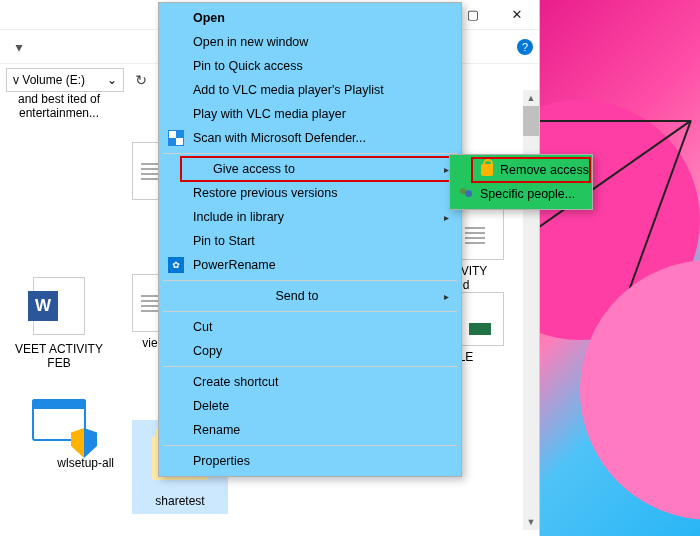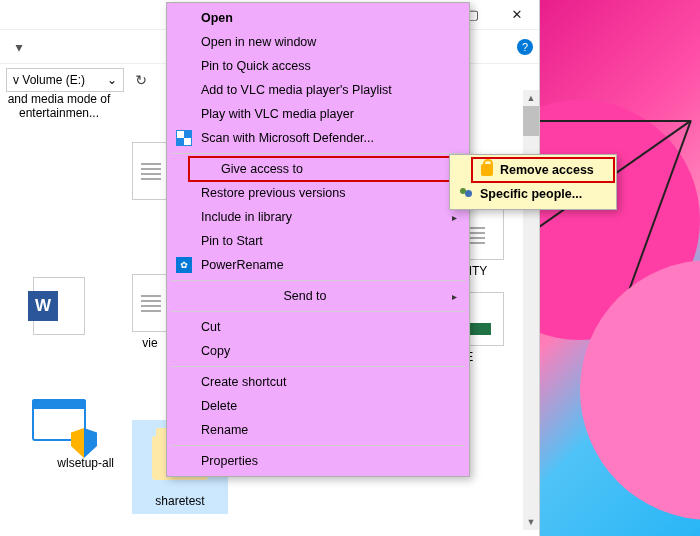--- a/index.html
+++ b/index.html
@@ -113,23 +113,23 @@
   .exe-icon{ width:54px;height:42px;background:#fff;border:2px solid #1e88e5;border-radius:3px;position:relative;}
   .exe-icon::before{content:"";position:absolute;left:-2px;top:-2px;width:54px;height:10px;background:#1e88e5;border-radius:3px 3px 0 0;}
   .shield{position:absolute;right:-6px;bottom:-6px;width:26px;height:30px;}
   .shield::before{content:"";position:absolute;inset:0;background:linear-gradient(90deg,#ffb300 0 50%,#1e88e5 50% 100%);clip-path:polygon(50% 0,100% 15%,100% 60%,50% 100%,0 60%,0 15%);}
   .sel-folder { width:56px; height:44px; background:#ffe9a8; border-radius:3px; position:relative;}
   .sel-folder::before{content:"";position:absolute;top:-8px;left:4px;width:20px;height:10px;background:#ffe9a8;border-radius:2px 2px 0 0;}
   .item.selected { background:#cce8ff; }
   
   .ctxmenu {
     position:absolute;
-    left:166px; top:2px;
+    left:158px; top:2px;
     width:304px;
-    background:#f0abfc;
+    background:#7dd3fc;
     border:1px solid #b0b0b0;
     box-shadow:3px 3px 8px rgba(0,0,0,0.25);
     z-index:10;
     padding:3px 2px;
   }
   .ctxitem {
     height:24px;
     display:flex; align-items:center;
     padding:0 26px 0 32px;
     font-size:12.5px;
@@ -139,27 +139,26 @@
   }
   .ctxitem.bold { font-weight:600; }
   .ctxitem .arrow { position:absolute; right:10px; font-size:10px; color:#333;}
   .ctxitem .mico { position:absolute; left:6px; width:18px; height:18px; display:flex;align-items:center;justify-content:center;}
   .ctxsep { height:1px; background:#d0d0d0; margin:3px 2px;}
   .ctxitem.center { justify-content:center; padding-left:0; padding-right:26px; }
   .highlight-red { outline:2px solid #d40000; outline-offset:-1px;margin-left:20px; }
   .submenu {
     position:absolute;
     left:449px; top:154px;
-    width:168px;
-    background:#fef9c3;
+    width:144px;
+    background:#22c55e;
     border:1px solid #b0b0b0;
     box-shadow:3px 3px 8px rgba(0,0,0,0.25);
     z-index:11;
     padding:3px 2px;
-    font-weight:bold;
   }
   .defender-ico{width:16px;height:16px;background:conic-gradient(#1e88e5 0 25%,#fff 25% 50%,#1e88e5 50% 75%,#fff 75% 100%);border:1px solid #1e88e5;}
   .pr-ico{width:16px;height:16px;background:#0078d7;color:#fff;font-size:9px;display:flex;align-items:center;justify-content:center;}
   .lock-ico{width:12px;height:12px;background:#ffb300;border-radius:2px;position:relative;}
   .lock-ico::before{content:"";position:absolute;left:2px;top:-5px;width:6px;height:6px;border:2px solid #ffb300;border-bottom:none;border-radius:5px 5px 0 0;}
   .people-ico{width:14px;height:12px;position:relative;}
   .people-ico::before{content:"";position:absolute;left:0;top:0;width:6px;height:6px;background:#5a8f3d;border-radius:50%;}
   .people-ico::after{content:"";position:absolute;left:5px;top:2px;width:7px;height:7px;background:#3d6db5;border-radius:50%;}
   .partial-text{ position:absolute; font-size:12px; color:#000; line-height:14px;}
 </style>
@@ -193,30 +192,31 @@
   </div>
 
   <div class="scrollbar">
     <div class="up">▲</div>
     <div class="thumb"></div>
     <div class="down">▼</div>
   </div>
 
   <div class="content">
     <div class="item" style="left:4px; top:-4px;">
-      <div class="label">and media mode of entertainmen...</div>
+      <div class="label">and best ited of entertainmen...</div>
     </div>
 
 
     <div class="item" style="left:4px; top:178px;">
       <div class="icon">
           <div class="word-icon">
             <div class="word-badge">W</div>
           </div>
         </div>
+      <div class="label">VEET ACTIVITY FEB</div>
     </div>
 
     <div class="item" style="left:4px; top:292px;text-align:right;">
       <div class="icon">
           <div class="exe-icon"></div>
           <div class="shield"></div>
         </div>
       <div class="label">wlsetup-all</div>
     </div>
 

